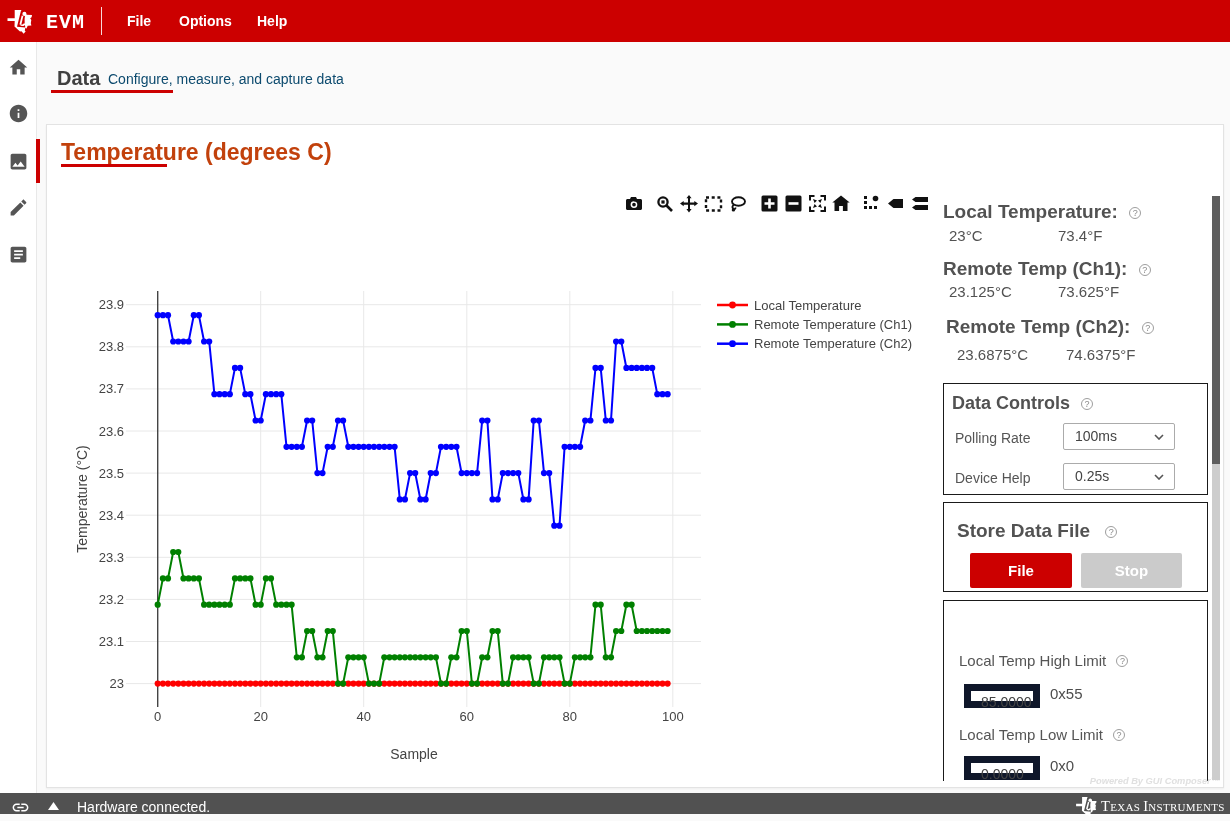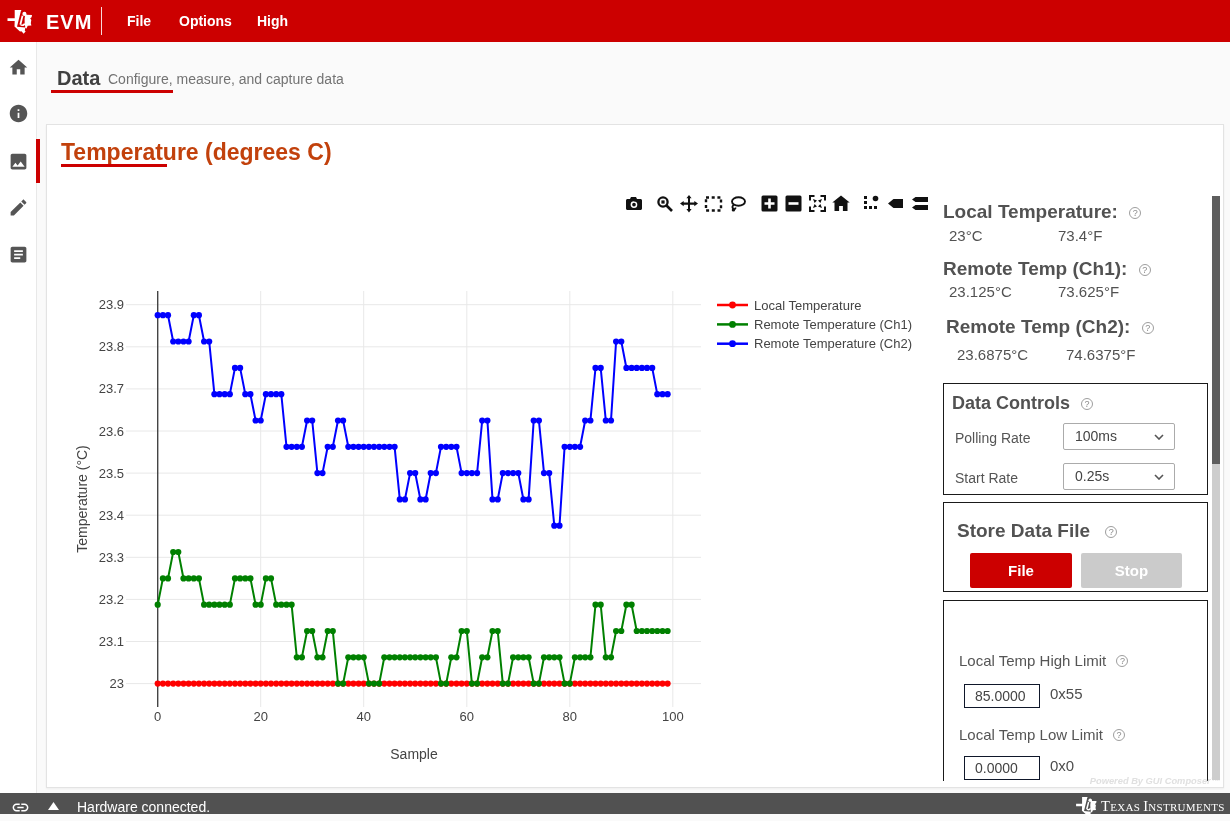--- a/index.html
+++ b/index.html
@@ -1,46 +1,46 @@
 <!DOCTYPE html>
 <html><head>
 <meta charset="utf-8">
 <style>
   * { margin:0; padding:0; box-sizing:border-box; }
   html,body { width:1230px; height:821px; overflow:hidden; }
   body { font-family:"Liberation Sans", sans-serif; background:#fafafa; position:relative; }
   .abs { position:absolute; }
   
   .topbar { position:absolute; left:0; top:0; width:1230px; height:42px; background:#cc0000; }
-  .evm { position:absolute; left:46px; top:11px; color:#fff; font-size:20px; font-weight:bold; letter-spacing:1px; }
+  .evm { position:absolute; left:46px; top:11px; color:#fff; font-size:20px; font-weight:bold; letter-spacing:1px;font-family:Liberation Mono, monospace; }
   .tdiv { position:absolute; left:101px; top:7px; width:1px; height:28px; background:rgba(255,255,255,.85); }
   .menu { position:absolute; top:13px; color:#fff; font-size:14px; font-weight:bold; }
   
   .sidebar { position:absolute; left:0; top:42px; width:37px; height:751px; background:#fff; border-right:1px solid #e8e8e8; }
   .sideind { position:absolute; left:36px; top:139px; width:4px; height:44px; background:#cc0000; }
   .sideicon { position:absolute; left:8px; }
   
   .tabname { position:absolute; left:57px; top:67px; font-size:20px; font-weight:bold; color:#404040; }
-  .tabsub { position:absolute; left:108px; top:71px; font-size:14px; color:#737373;text-align:right; }
+  .tabsub { position:absolute; left:108px; top:71px; font-size:14px; color:#0c4a6e;text-align:right; }
   .tabline { position:absolute; left:51px; top:90px; width:122px; height:3px; background:#cc0000; }
   
   .card { position:absolute; left:46px; top:124px; width:1178px; height:664px; background:#fff; border:1px solid #e3e3e3; box-shadow:0 1px 2px rgba(0,0,0,.05); overflow:hidden; }
   .cardtitle { position:absolute; left:61px; top:139px; font-size:23px; font-weight:bold; color:#c2410c; }
   .cardline { position:absolute; left:61px; top:164px; width:106px; height:3px; background:#cc0000; }
   
   .rh { position:absolute; font-size:19px; font-weight:bold; color:#525252; white-space:nowrap; }
   .rv { position:absolute; font-size:15px; color:#525252; white-space:nowrap; }
   .help { display:inline-block; width:12px; height:12px; border:1px solid #9e9e9e; border-radius:50%; color:#8a8a8a; font-size:9px; font-weight:normal; text-align:center; line-height:11px; vertical-align:2px; margin-left:6px; }
   .box { position:absolute; left:943px; width:265px; background:#fff; border:1px solid #1a1a1a;padding-left:20px; }
   .boxh { font-size:18px; font-weight:bold; color:#525252; white-space:nowrap; }
   .lbl { font-size:14px; color:#555; white-space:nowrap; }
   .sel { position:absolute; left:119px; width:112px; height:27px; border:1px solid #ababab; border-radius:2px; background:#fff; font-size:14px; color:#444; line-height:25px; padding-left:11px; }
   .chev { position:absolute; right:10px; top:10px; width:10px; height:6px; }
   .btn { position:absolute; top:50px; width:102px; height:35px; border-radius:2px; color:#fff; font-size:15px; font-weight:bold; text-align:center; line-height:35px; }
-  .inp { position:absolute; width:76px; height:24px; border:1px solid #0f172a; background:#fff; font-size:14px; color:#444; line-height:22px; padding-left:10px; }
+  .inp { position:absolute; width:76px; height:24px; border:7px solid #0f172a; background:#fff; font-size:14px; color:#444; line-height:22px; padding-left:10px; }
   .hexv { position:absolute; font-size:15px; color:#4d4d4d; }
   .watermark { position:absolute; right:10px; top:776px; font-size:9.3px; font-style:italic; font-weight:bold; color:#e0e0e0; }
   
   .sbtrack { position:absolute; left:1212px; top:196px; width:8px; height:584px; background:#cdcdcd; }
   .sbthumb { position:absolute; left:1212px; top:196px; width:8px; height:268px; background:#5e5e5e; }
   
   .statusbar { position:absolute; left:0; top:793px; width:1230px; height:21px; background:#515151; }
   .statustext { position:absolute; left:77px; top:6px; color:#fff; font-size:14px; }
   .ti-word { position:absolute; left:1101px; top:5px; color:#fff; font-family:"Liberation Serif", serif; font-size:11px; letter-spacing:0.3px; white-space:nowrap; }
   .modebar { position:absolute; left:625px; top:195px; }
@@ -54,21 +54,21 @@
       <path fill="#fff" d="M7.2 0H13.7V2.6L15.0 1.9L17.3 2.0L18.6 3.4L18.9 4.7L24.5 4.9L24.1 7.2L22.7 8.3L23.8 10.0L23.3 13.2L23.9 15.6L20.2 15.8L19.0 18.6L17.7 17.9L17.3 20.7L18.2 21.2L16.2 23.7L13.9 21.2L12.5 21.5L10.8 19.9L7.0 16.6L7.2 11.0H0V8.2H7.2Z"></path>
       <path fill="#cc0000" d="M13.4 1L18.6 1Q16.0 9 17.8 17.6L9.5 16.8Z"></path>
       <path fill="#fff" d="M14.2 5.6L15.9 5.9L13.8 14.6L12.0 14.2Z"></path>
       <path fill="#fff" d="M12.0 14.2Q13.5 16.6 16.0 16.0Q17.6 15.5 17.9 13.8L16.4 13.3Q16.0 14.6 14.4 14.4Z"></path>
       <circle cx="16.9" cy="3.9" r="2.05" fill="#fff"></circle>
     </svg>
   <div class="evm">EVM</div>
   <div class="tdiv"></div>
   <div class="menu" style="left:127px">File</div>
   <div class="menu" style="left:179px">Options</div>
-  <div class="menu" style="left:257px">High</div>
+  <div class="menu" style="left:257px">Help</div>
 </div>
 
 <div class="sidebar">
   <svg class="sideicon" style="top:15px" width="21" height="21" viewBox="0 0 24 24" fill="#555">
       <path d="M10 20v-6h4v6h5v-8h3L12 3 2 12h3v8z"></path>
     </svg>
   <svg class="sideicon" style="top:61px" width="21" height="21" viewBox="0 0 24 24" fill="#555">
       <path d="M12 2C6.48 2 2 6.48 2 12s4.48 10 10 10 10-4.48 10-10S17.52 2 12 2zm1 15h-2v-6h2v6zm0-8h-2V7h2v2z"></path>
     </svg>
   <svg class="sideicon" style="top:109px" width="21" height="21" viewBox="0 0 24 24" fill="#555">
@@ -497,21 +497,21 @@
 <div class="rh" style="left:946px;top:316px">Remote Temp (Ch2): <span class="help">?</span></div>
 <div class="rv" style="left:957px;top:346px">23.6875°C</div>
 <div class="rv" style="left:1066px;top:346px">74.6375°F</div>
 
 <div class="box" style="top:383px;height:112px">
   <div class="boxh" style="position:absolute;left:8px;top:9px">Data Controls <span class="help">?</span></div>
   <div class="lbl" style="position:absolute;left:11px;top:46px">Polling Rate</div>
   <div class="sel" style="top:39px">100ms<svg class="chev" viewBox="0 0 10 6">
         <path d="M1 1l4 4 4-4" fill="none" stroke="#555" stroke-width="1.6"></path>
       </svg></div>
-  <div class="lbl" style="position:absolute;left:11px;top:86px">Start Rate</div>
+  <div class="lbl" style="position:absolute;left:11px;top:86px">Device Help</div>
   <div class="sel" style="top:79px">0.25s<svg class="chev" viewBox="0 0 10 6">
         <path d="M1 1l4 4 4-4" fill="none" stroke="#555" stroke-width="1.6"></path>
       </svg></div>
 </div>
 
 <div class="box" style="top:502px;height:90px">
   <div class="boxh" style="position:absolute;left:13px;top:17px;font-size:19px">Store Data File <span class="help" style="margin-left:10px">?</span></div>
   <div class="btn" style="left:26px;background:#cc0000">File</div>
   <div class="btn" style="left:137px;width:101px;background:#cbcbcb">Stop</div>
 </div>

